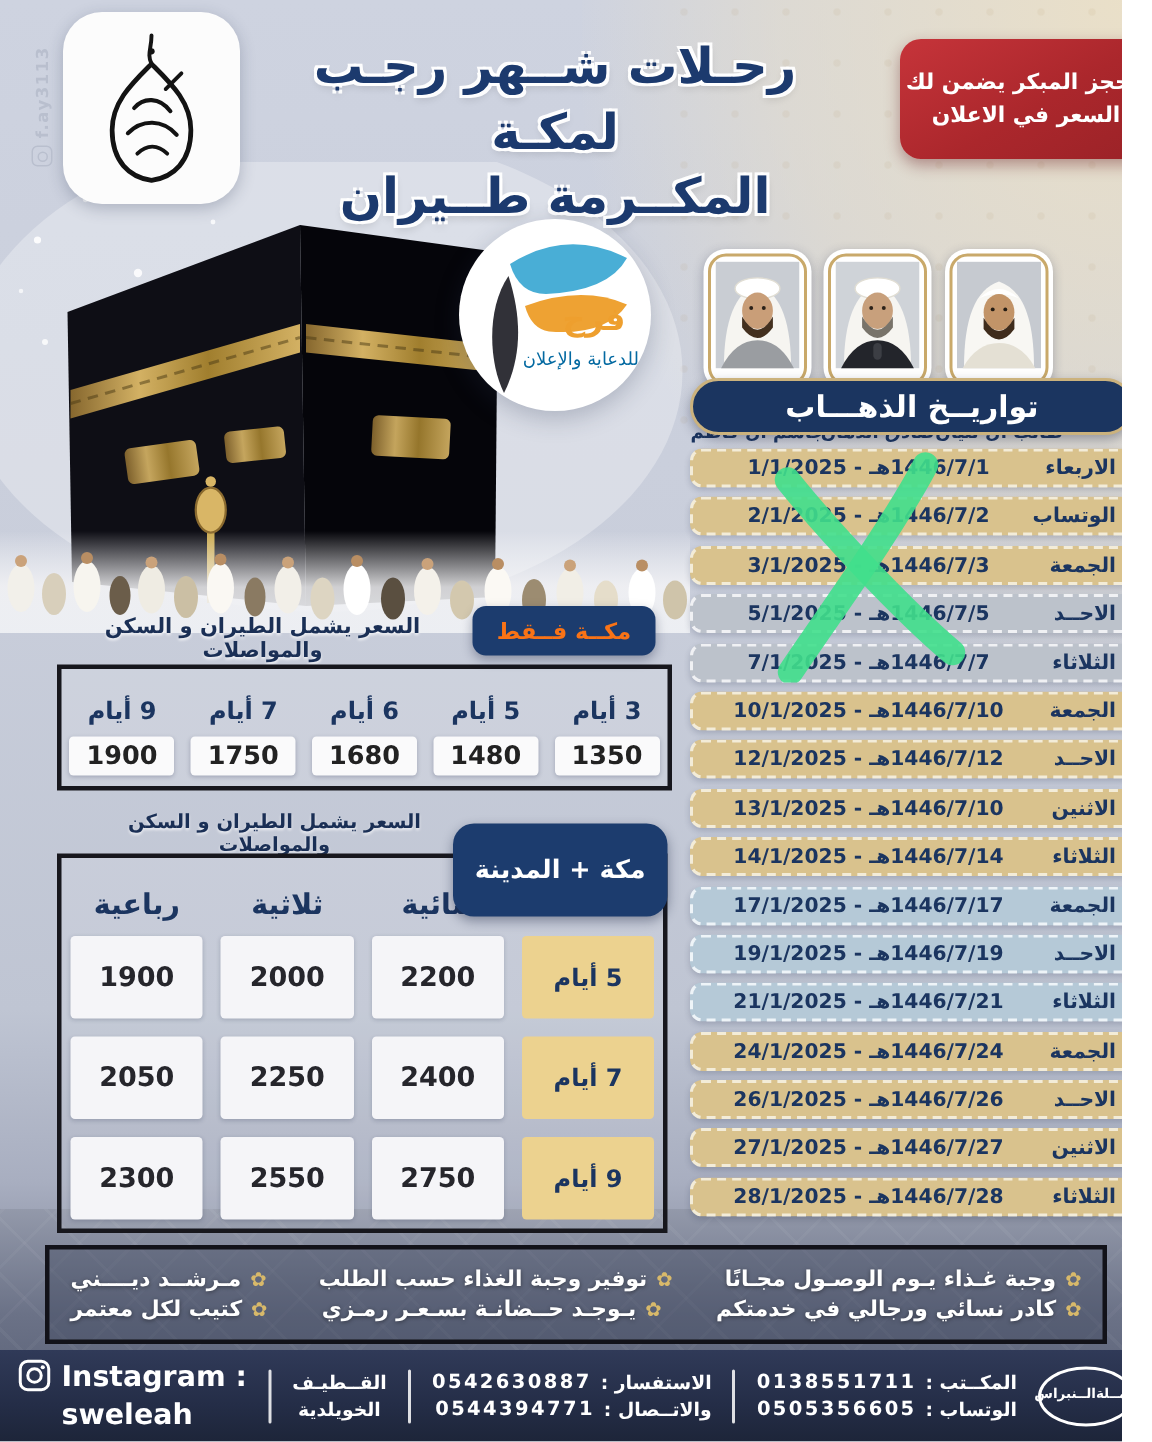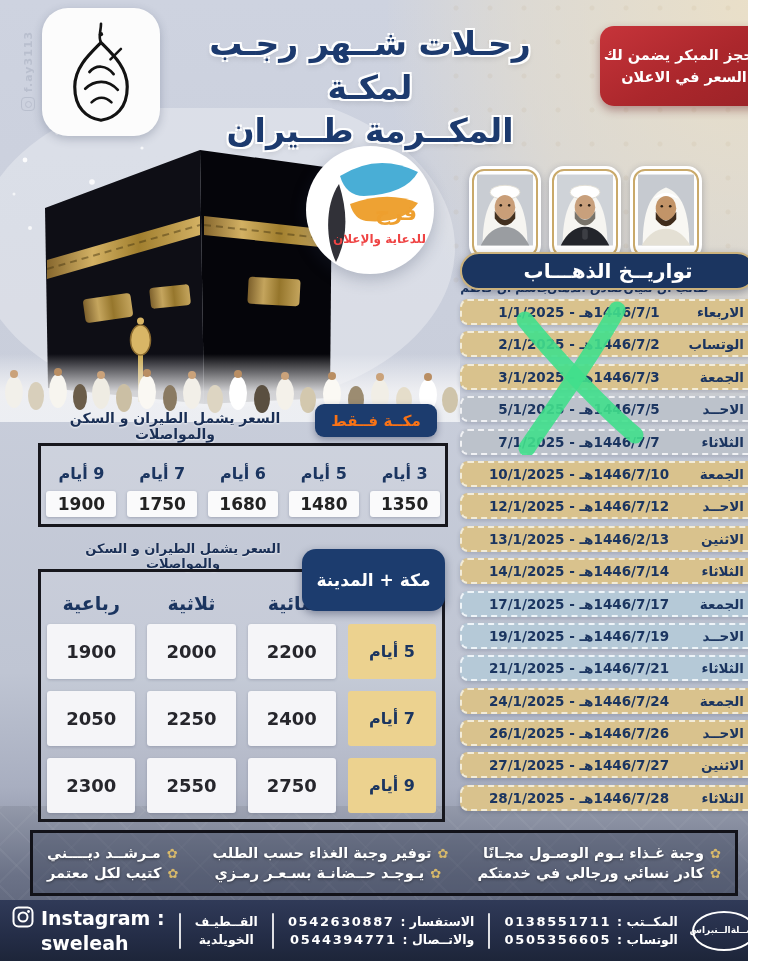--- a/index.html
+++ b/index.html
@@ -31,21 +31,21 @@
     box-shadow:0 4px 10px rgba(100,20,25,.4);display:flex;flex-direction:column;align-items:center;justify-content:center;
     color:#fff;font-weight:bold;font-size:14.5px;line-height:1.55;text-align:center;}
   .ribbon::before{content:"";position:absolute;left:-6px;top:-6px;width:30px;height:100px;
     background:linear-gradient(100deg,#7e191e 0%,#b3262c 70%);border-radius:60% 0 0 55%;transform:rotate(-6deg);z-index:-1;}
   
   .kaaba{position:absolute;left:0;top:108px;width:460px;height:314px;}
   
   .flogo{position:absolute;left:306px;top:146px;width:128px;height:128px;border-radius:50%;background:#fff;
     box-shadow:0 5px 16px rgba(40,50,80,.25);}
   .flogo .ar1{position:absolute;right:17px;top:55px;color:#ee9f2e;font-size:21px;font-weight:bold;}
-  .flogo .ar2{position:absolute;right:8px;top:86px;color:#ef4444;font-size:12px;font-weight:bold;}
+  .flogo .ar2{position:absolute;right:8px;top:86px;color:#0369a1;font-size:12px;font-weight:normal;}
   
   .sheikh{position:absolute;width:92px;text-align:center;margin-top:38px;}
   .sheikh .frame{width:66px;height:88px;margin:0 auto;background:#fff;border-radius:15px;padding:3px;
     box-shadow:0 2px 7px rgba(40,50,80,.3);}
   .sheikh .frame .inner{width:100%;height:100%;border:2px solid #c9a96a;border-radius:12px;overflow:hidden;box-sizing:border-box;}
   .sheikh .nm{margin-top:4px;color:#1b3560;font-size:12px;font-weight:bold;line-height:1.35;}
   
   .dates-header{position:absolute;left:460px;top:252px;width:296px;height:38px;background:#1b3560;
     border:2px solid #cbb27d;border-radius:21px;box-sizing:border-box;display:flex;align-items:center;justify-content:center;
     color:#fff;font-size:20px;font-weight:bold;box-shadow:0 3px 8px rgba(20,30,60,.35);}
@@ -315,21 +315,21 @@
       <div class="date-row tan">
         <span class="day">الجمعة</span>
         <span class="dt">1446/7/10هـ - 10/1/2025</span>
       </div>
       <div class="date-row tan">
         <span class="day">الاحــد</span>
         <span class="dt">1446/7/12هـ - 12/1/2025</span>
       </div>
       <div class="date-row tan">
         <span class="day">الاثنين</span>
-        <span class="dt">1446/2/13هـ - 13/1/2025</span>
+        <span class="dt">1446/7/10هـ - 13/1/2025</span>
       </div>
       <div class="date-row tan">
         <span class="day">الثلاثاء</span>
         <span class="dt">1446/7/14هـ - 14/1/2025</span>
       </div>
       <div class="date-row blue">
         <span class="day">الجمعة</span>
         <span class="dt">1446/7/17هـ - 17/1/2025</span>
       </div>
       <div class="date-row blue">

